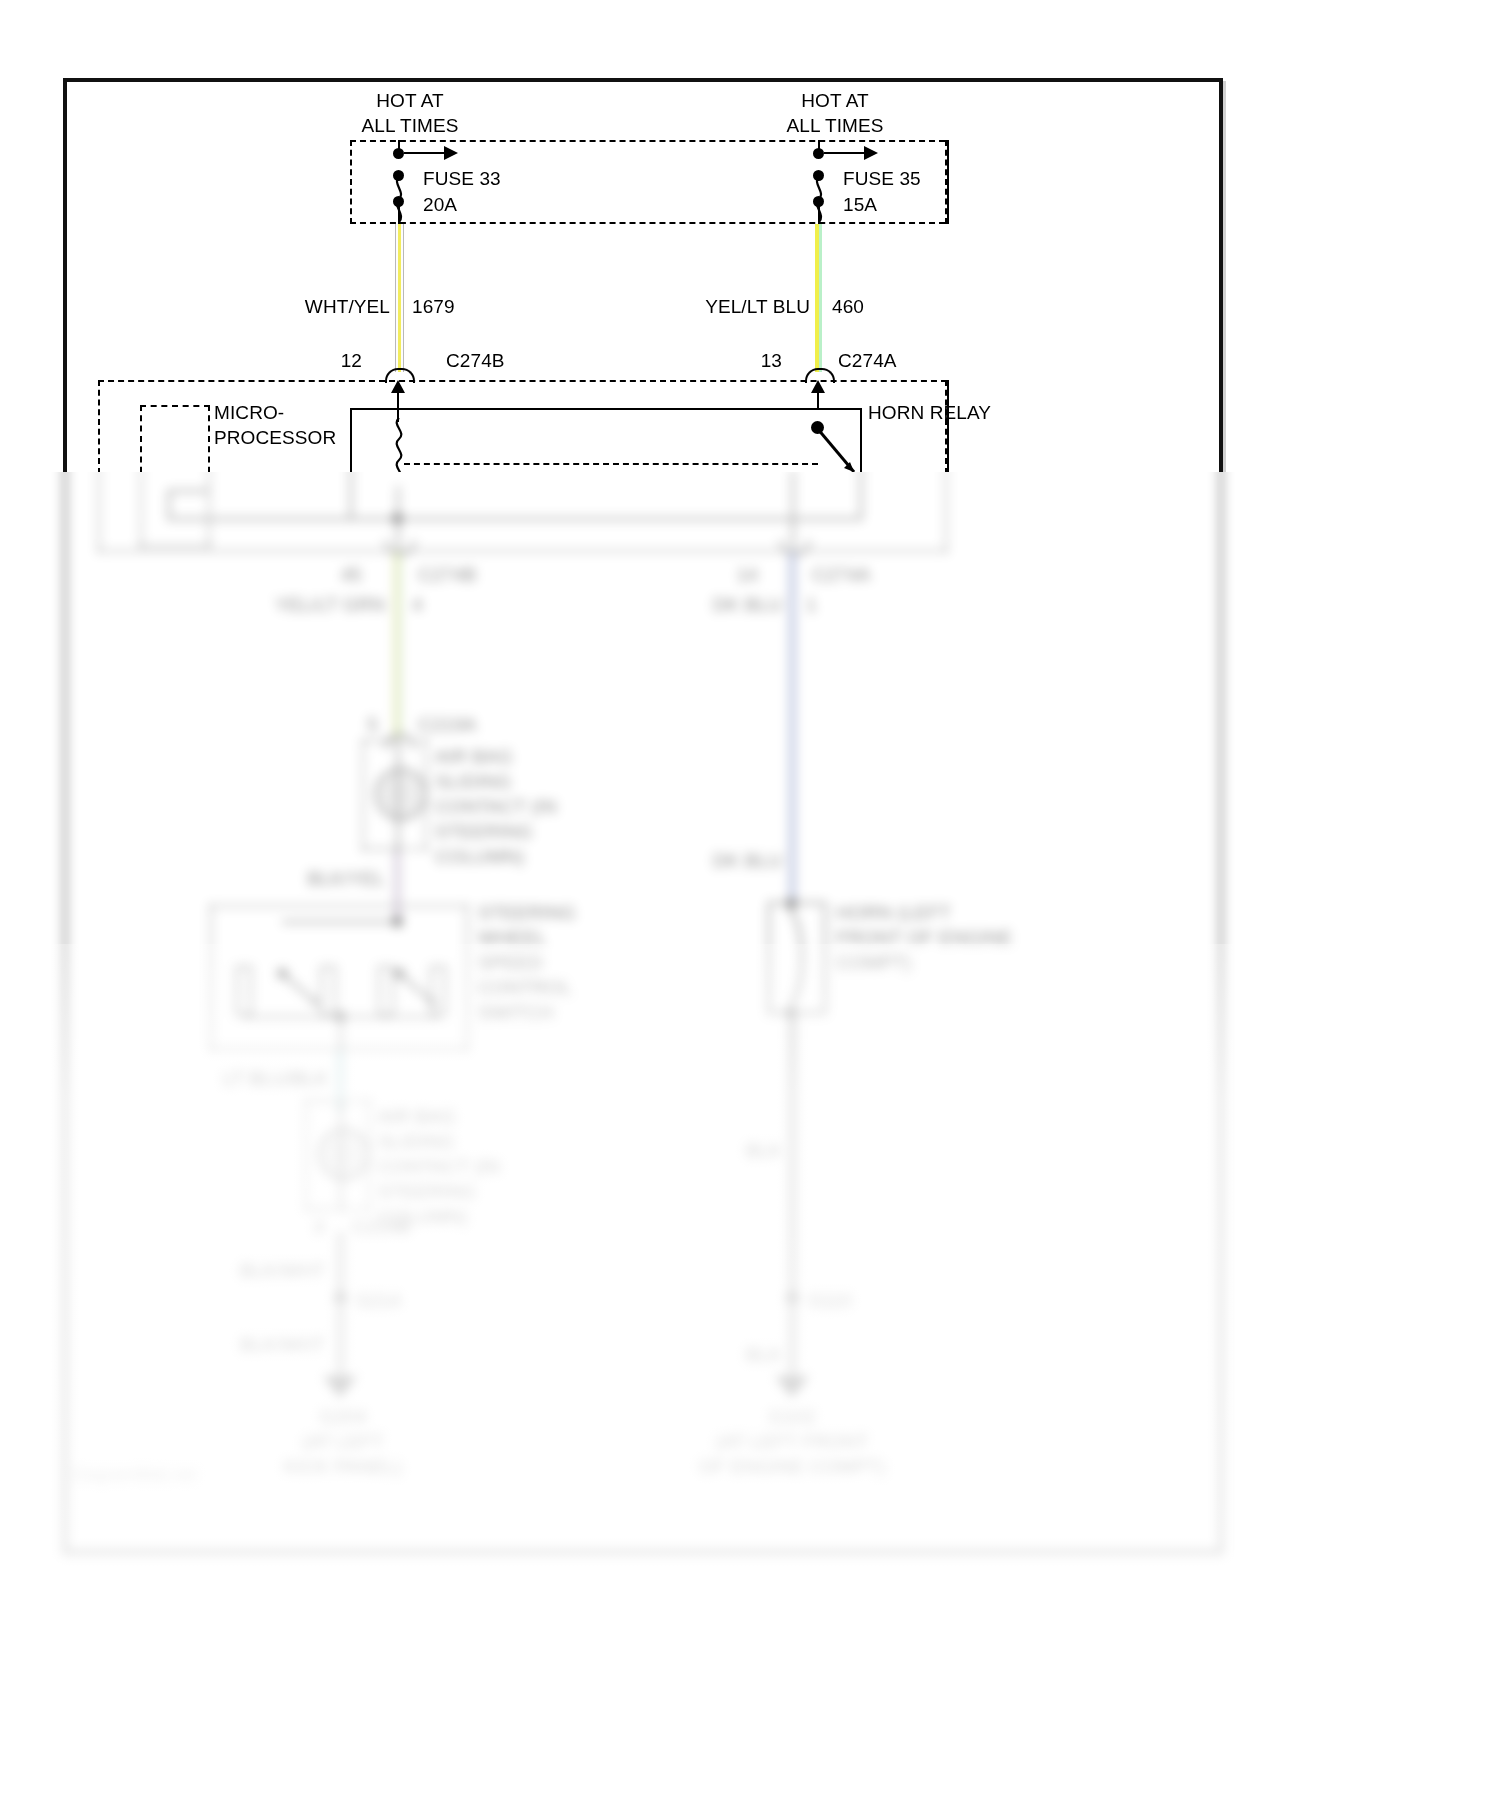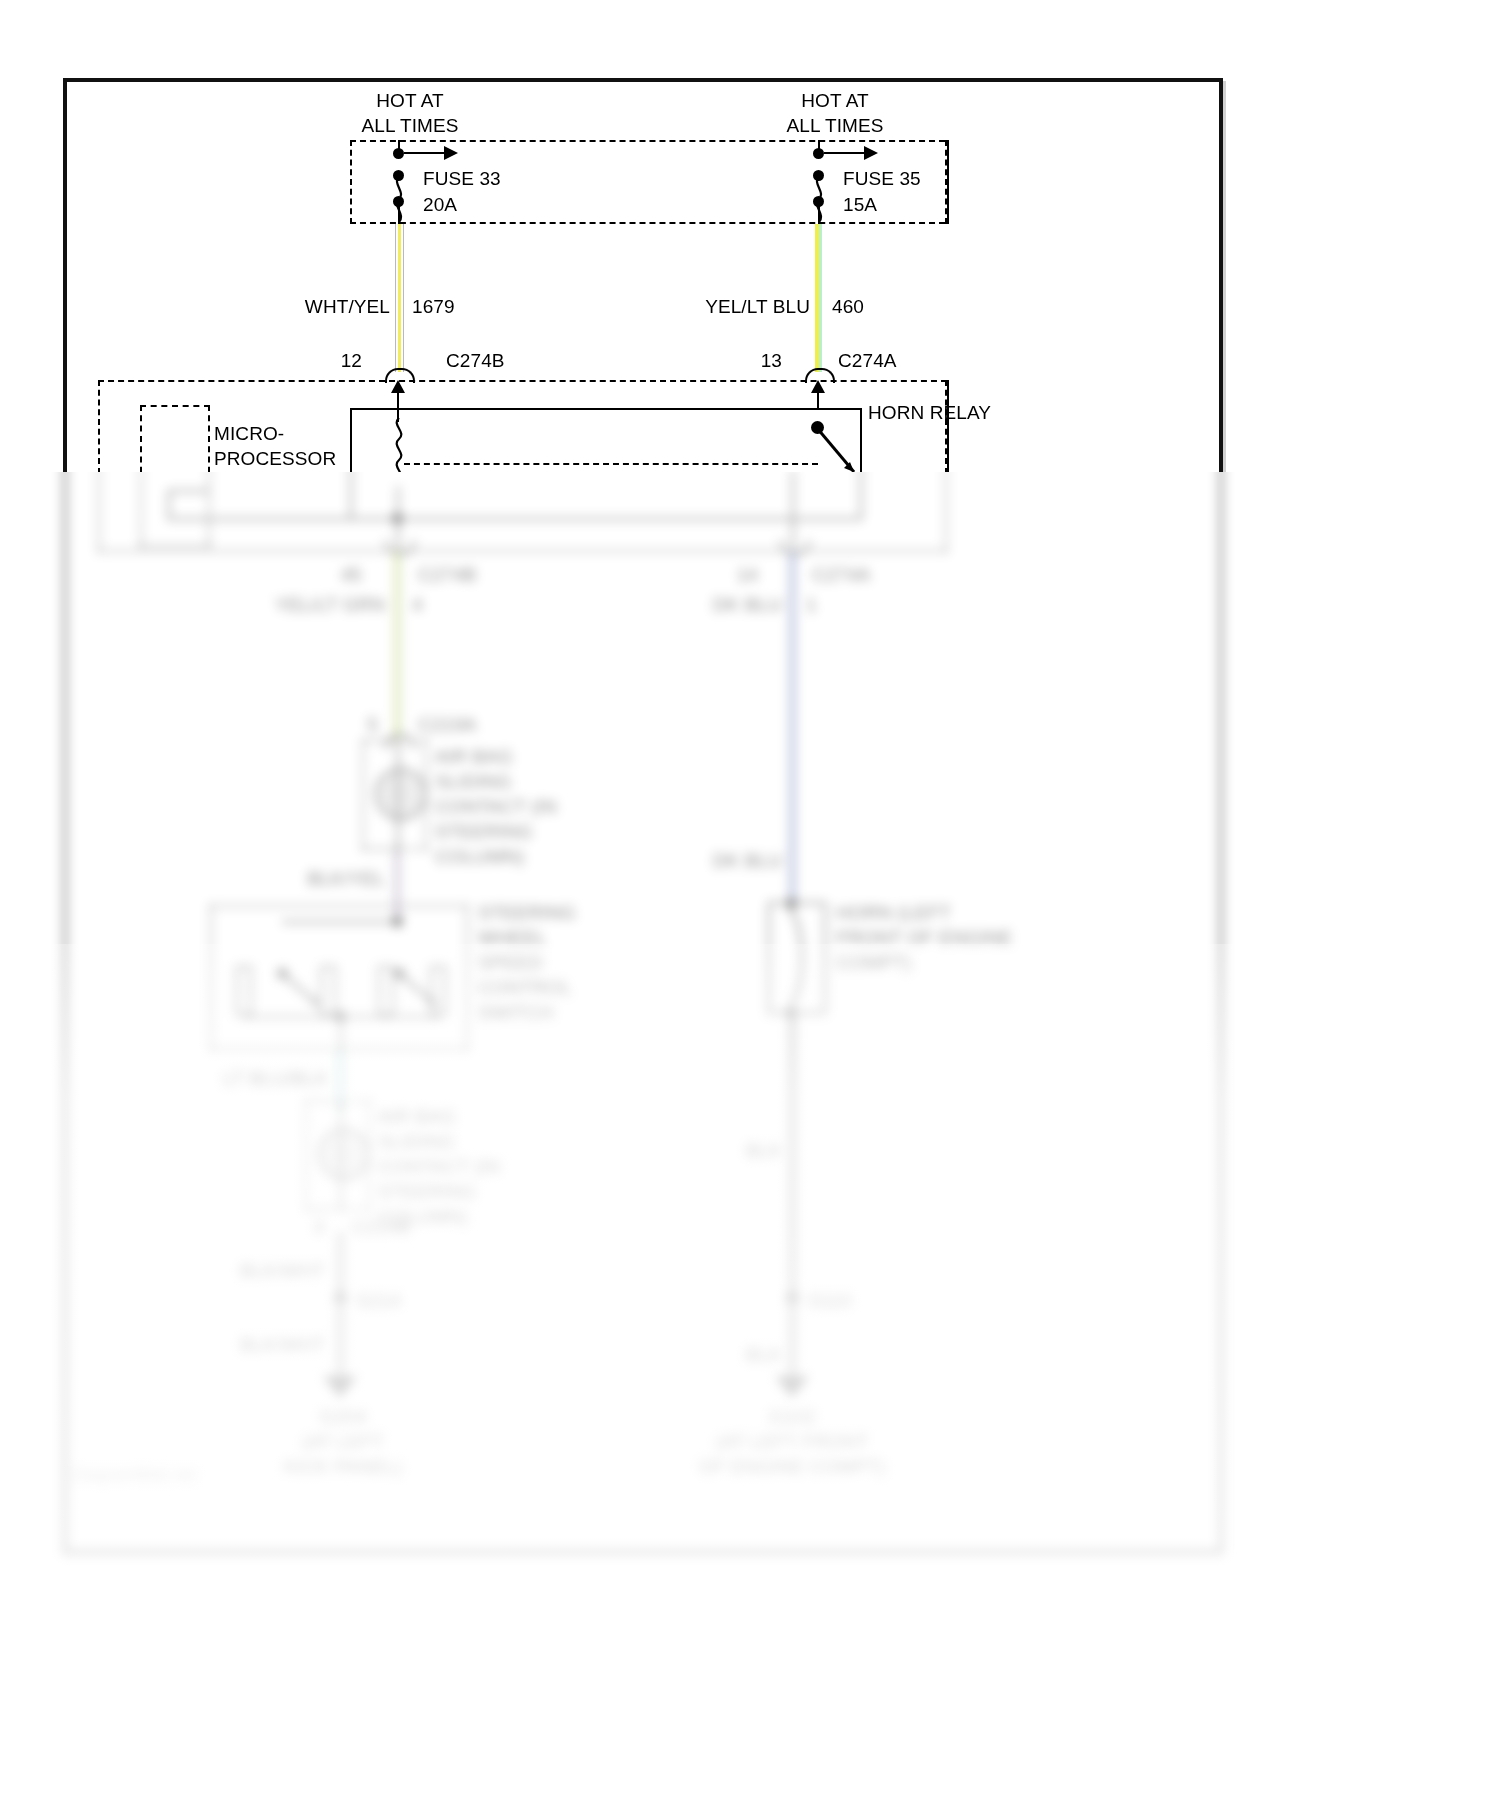--- a/index.html
+++ b/index.html
@@ -142,21 +142,21 @@
       <div class="dashH" style="left:98px;top:380px;width:849px;"></div>
       <div class="dashV" style="left:98px;top:380px;height:172px;"></div>
 
       <div class="dashV" style="left:945px;top:380px;height:172px;"></div>
 
       <div class="vline" style="left:947px;top:380px;height:110px;"></div>
 
       <div class="dashH" style="left:140px;top:405px;width:70px;"></div>
       <div class="dashV" style="left:140px;top:405px;height:140px;"></div>
       <div class="dashV" style="left:208px;top:405px;height:140px;"></div>
-      <div class="lbl" style="left:214px;top:421px;"><span>MICRO-<br>PROCESSOR</span></div>
+      <div class="lbl" style="left:214px;top:400px;"><span>MICRO-<br>PROCESSOR</span></div>
 
       <div class="vline" style="left:397px;top:388px;height:22px;"></div>
       <div class="arrowup" style="left:391px;top:380px;"></div>
       <div class="vline" style="left:817px;top:388px;height:22px;"></div>
       <div class="arrowup" style="left:811px;top:380px;"></div>
 
       <div class="hline" style="left:350px;top:408px;width:512px;"></div>
       <div class="vline" style="left:350px;top:408px;height:110px;"></div>
       <div class="vline" style="left:860px;top:408px;height:110px;"></div>
       <div class="lbl" style="left:868px;top:400px;"><span>HORN RELAY</span></div>

